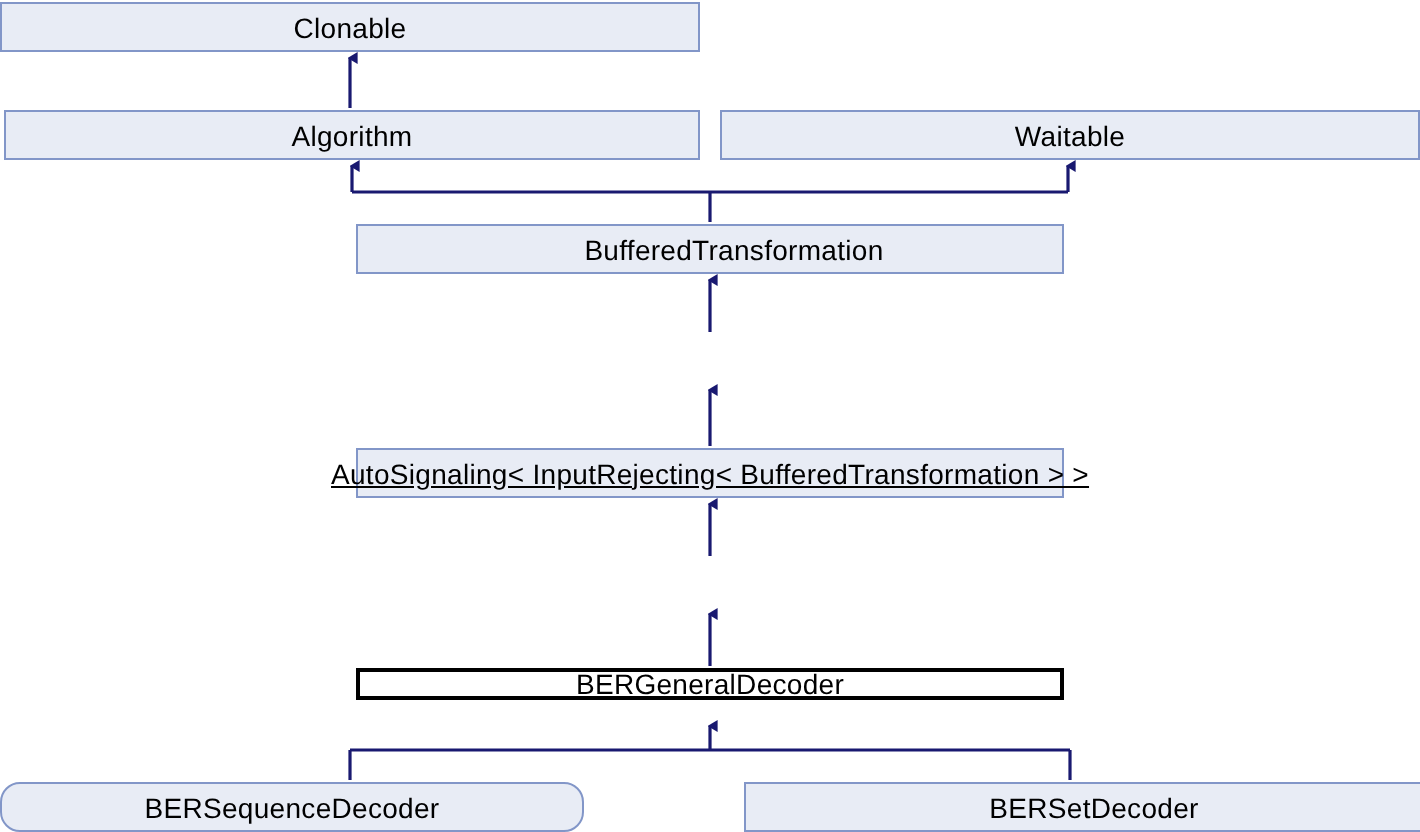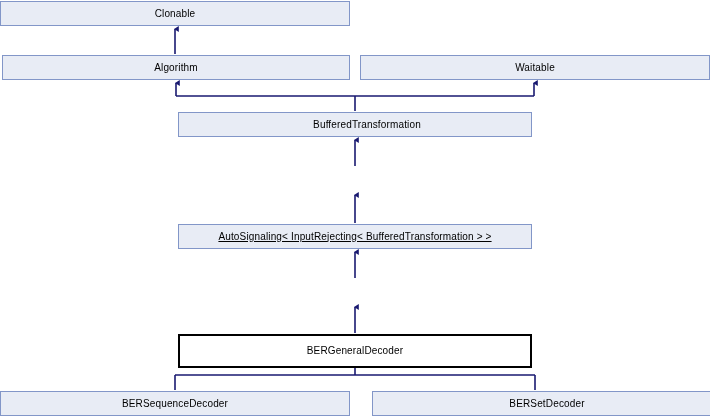--- a/index.html
+++ b/index.html
@@ -26,21 +26,21 @@
     pointer-events: none;
   }
   .node {
     position: absolute;
     box-sizing: border-box;
     background: #e8ecf5;
     border: 1px solid #8296c8;
     display: flex;
     align-items: center;
     justify-content: center;
-    font-size: 10px;
+    font-size: 14px;
     line-height: 1;
     color: #000000;
     white-space: nowrap;
     letter-spacing: 0.15px;
   }
   .node.current {
     background: #ffffff;
     border: 2px solid #000000;
   }
 </style>
@@ -84,19 +84,19 @@
   <div class="node" id="node-waitable" style="left: 360px; top: 55px; width: 350px; height: 25px;">Waitable</div>
 
   <div class="node" id="node-algorithm" style="left: 2px; top: 55px; width: 348px; height: 25px;">Algorithm</div>
 
   <div class="node" id="node-buffered-transformation" style="left: 178px; top: 112px; width: 354px; height: 25px; padding-left: 24px;">BufferedTransformation</div>
 
 
   <div class="node" id="node-auto-signaling" style="left: 178px; top: 224px; width: 354px; height: 25px; text-decoration: underline;">AutoSignaling&lt; InputRejecting&lt; BufferedTransformation &gt; &gt;</div>
 
 
-  <div class="node current" id="node-ber-general-decoder" style="left: 178px; top: 334px; width: 354px; height: 34px;">BERGeneralDecoder</div>
+  <div class="node current" id="node-ber-general-decoder" style="left: 178px; top: 334px; width: 354px; height: 16px;">BERGeneralDecoder</div>
 
-  <div class="node" id="node-ber-sequence-decoder" style="left: 0px; top: 391px; width: 350px; height: 25px;">BERSequenceDecoder</div>
+  <div class="node" id="node-ber-sequence-decoder" style="left: 0px; top: 391px; width: 292px; height: 25px; border-radius: 10px;">BERSequenceDecoder</div>
 
   <div class="node" id="node-ber-set-decoder" style="left: 360px; top: 391px; width: 350px; height: 25px; margin-left: 12px;">BERSetDecoder</div>
 
 </div>
 
 </body></html>

